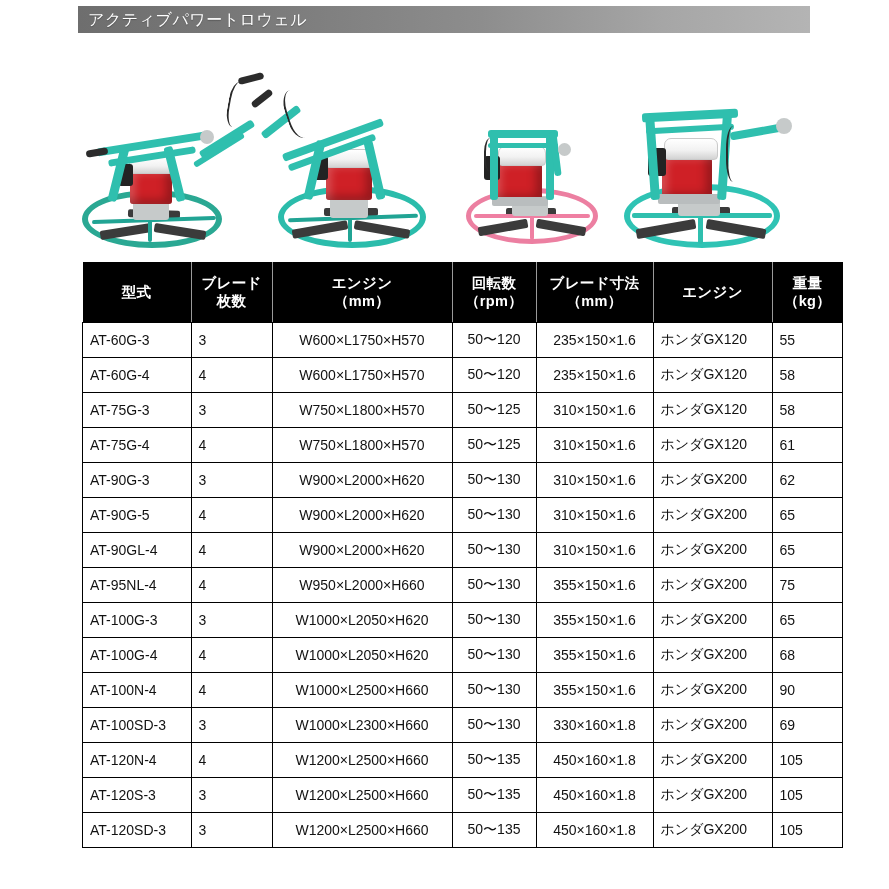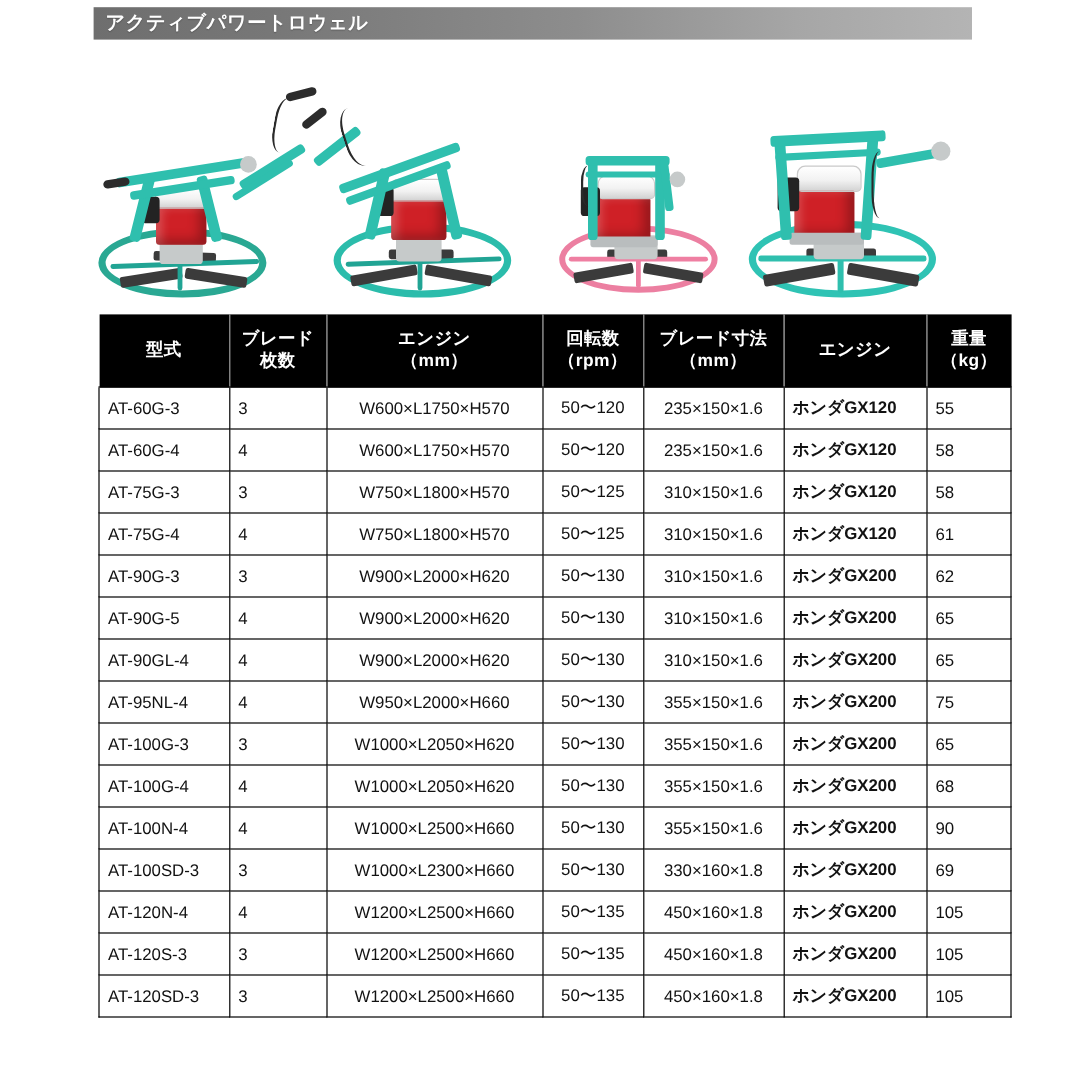--- a/index.html
+++ b/index.html
@@ -30,21 +30,21 @@
     height: 100%;
     background: linear-gradient(to right, #6e6e6e 0%, #777777 20%, #8d8d8d 55%, #a6a6a6 80%, #b4b4b4 100%);
     display: flex;
     align-items: center;
     box-sizing: border-box;
     padding-left: 10px;
   }
   .title-text {
     color: #ffffff;
     font-size: 16px;
-    font-weight: bold;
+    font-weight: normal;
     letter-spacing: 0.5px;
     line-height: 1;
     white-space: nowrap;
     text-shadow: 0 1px 1px rgba(0,0,0,0.25);
   }
 
   
   .photo-strip {
     position: absolute;
     left: 0;
@@ -145,21 +145,21 @@
     font-size: 14px;
     padding: 0 7px;
     white-space: nowrap;
     color: #121212;
   }
   .col-model   { width: 104px; }
   .col-blades  { width: 76px;  }
   .col-dims    { width: 175px; text-align: center; }
   .col-rpm     { width: 79px;  text-align: center; }
   .col-bdims   { width: 112px; text-align: center; }
-  .col-engine  { width: 114px; font-weight: bold; }
+  .col-engine  { width: 114px; }
   .col-weight  { width: 66px;  }
   td.col-dims, td.col-rpm, td.col-bdims { text-align: center; }
 </style>
 </head>
 <body>
 
 <div class="title-bar-wrap">
   <div class="title-bar">
     <span class="title-text">アクティブパワートロウェル</span>
   </div>

